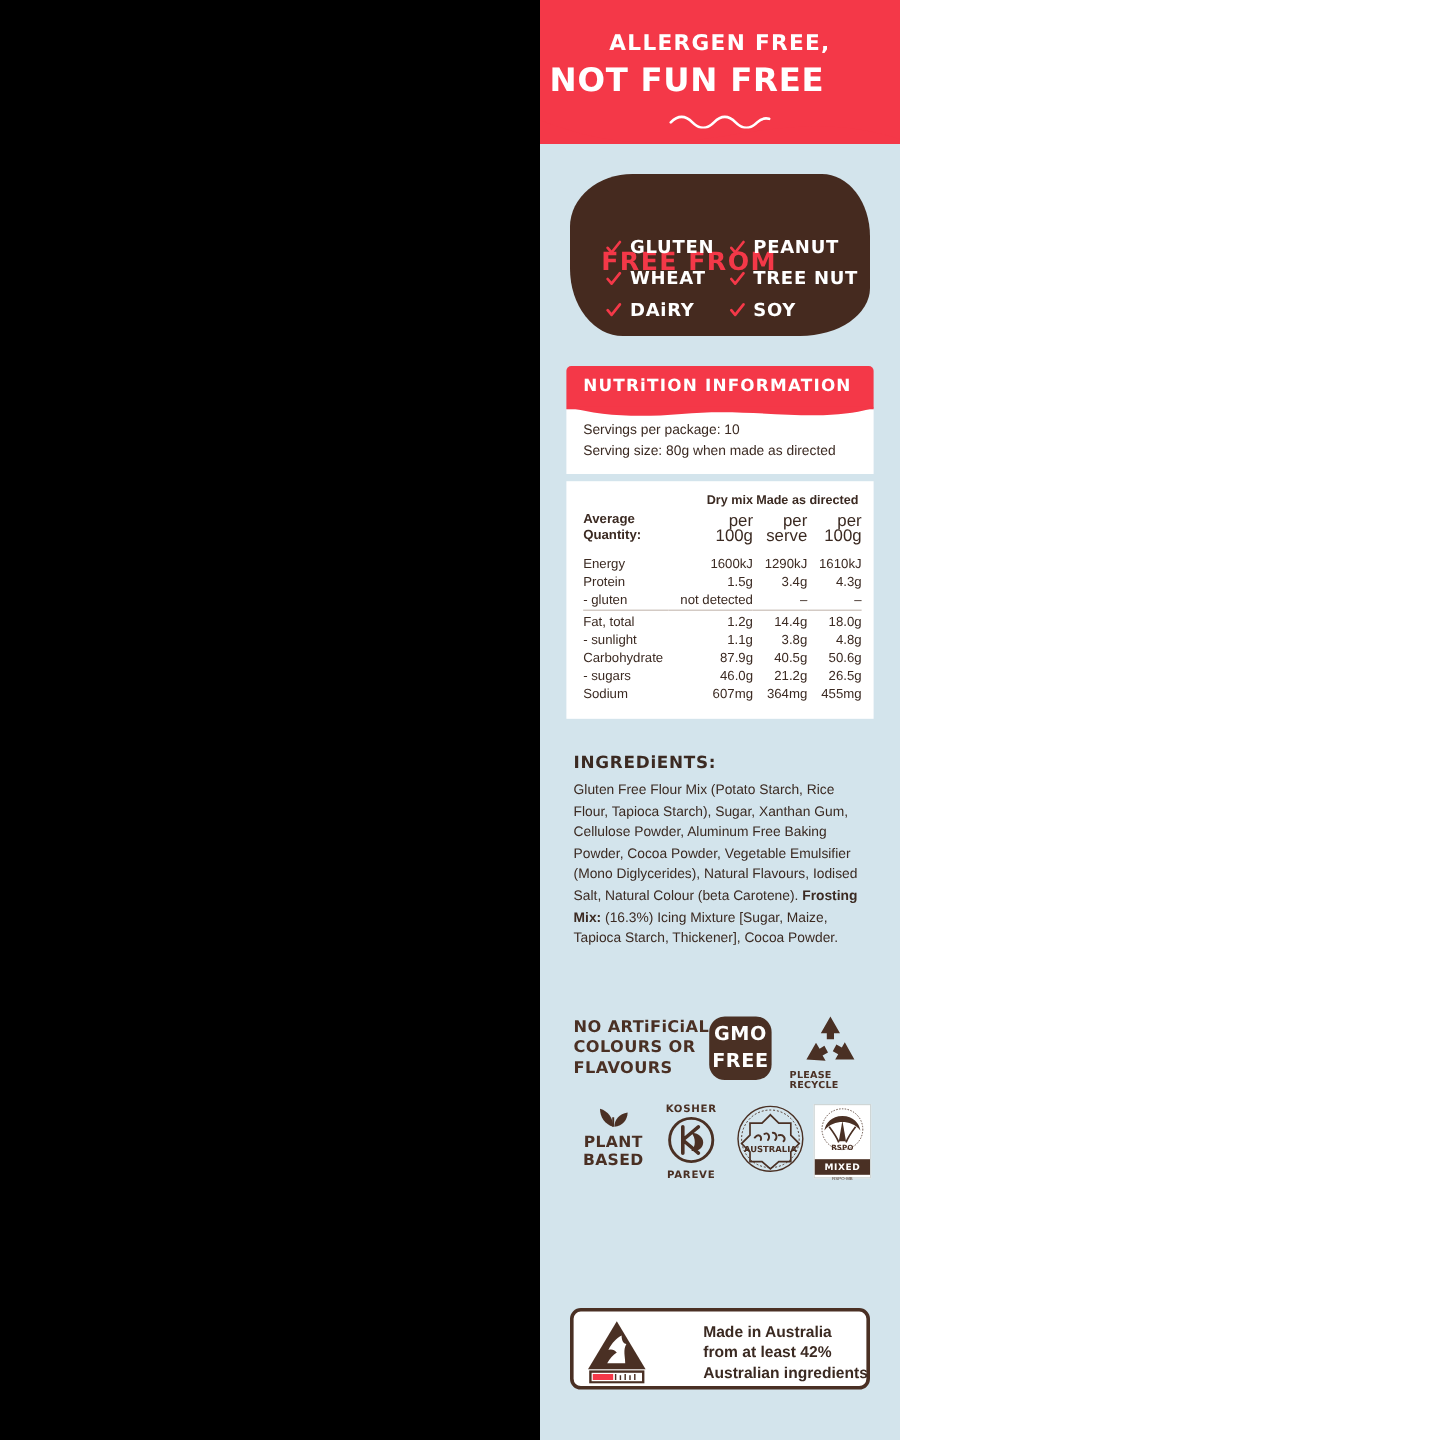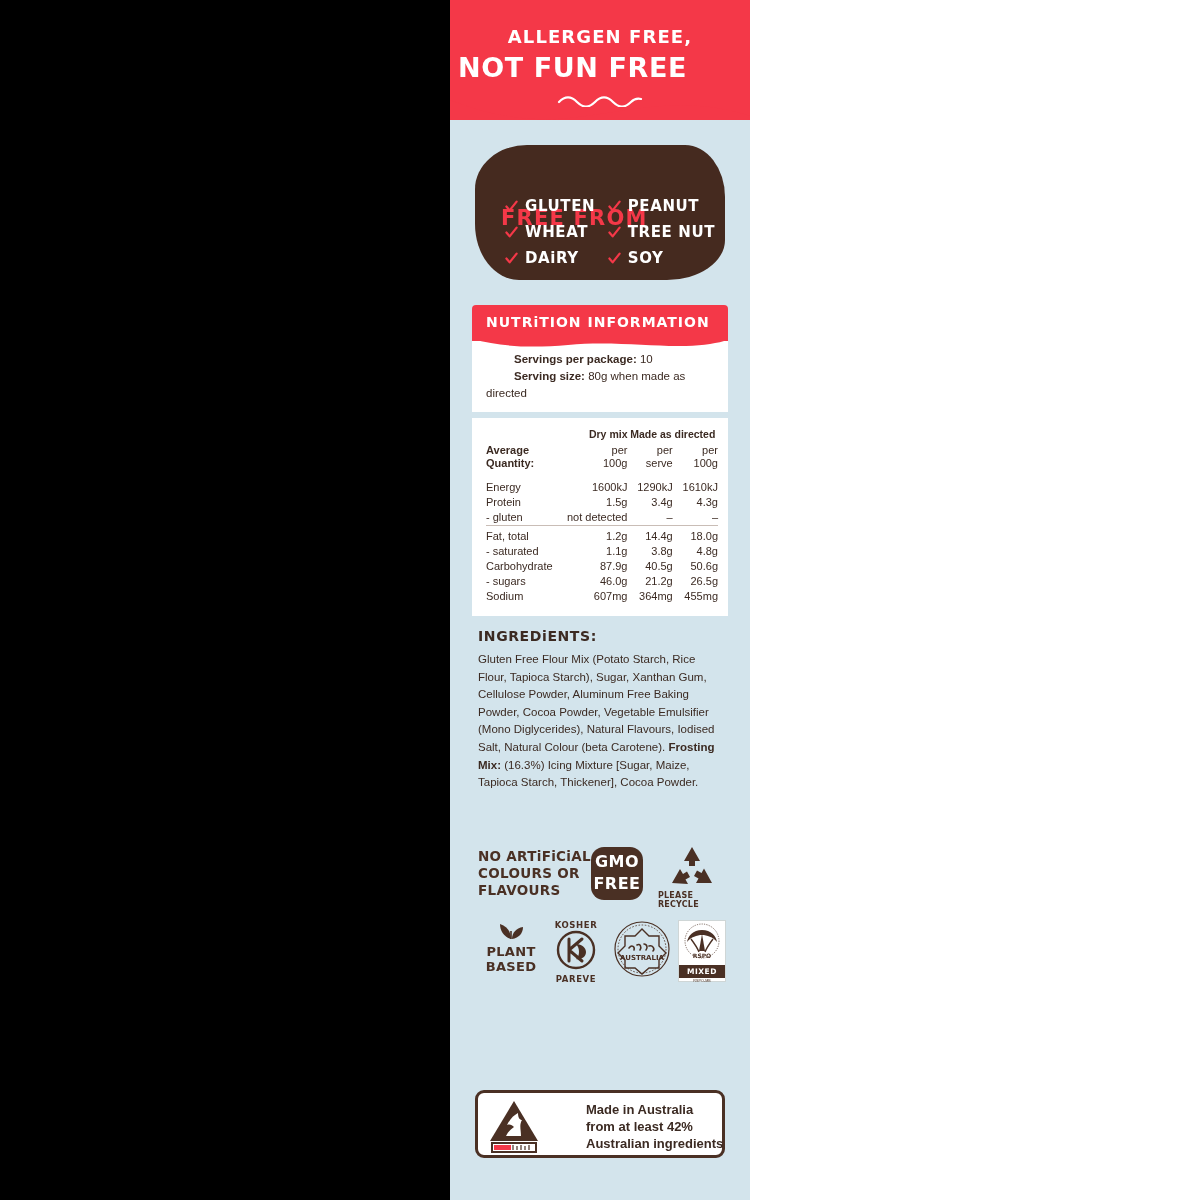--- a/index.html
+++ b/index.html
@@ -92,32 +92,32 @@
     position: absolute; left: 14px; top: 9px;
     color: #fff;
     font-family: "DejaVu Sans", sans-serif;
     font-weight: bold; font-size: 14px; letter-spacing: 1px;
   }
   .nutri-wave { position: absolute; left: 0; bottom: -7px; width: 256px; height: 9px; display:block; }
   .nutri-serv {
     background: #fff; padding: 10px 14px 10px 14px;
     font-size: 11.5px; color: #3b2a22; line-height: 17px;
   }
-  .nutri-serv b { font-weight: bold; margin-left: 28px; }
+  .nutri-serv b { font-weight: normal; }
   .nutri-gap { height: 6px; background: #d3e4ec; }
   .nutri-table { background: #fff; padding: 8px 10px 12px 14px; }
 
   table.nt { width: 100%; border-collapse: collapse; font-size: 11px; color: #3b2a22; }
   table.nt td { padding: 1.5px 0; vertical-align: bottom; }
   .nt .lbl { text-align: left; white-space: nowrap; }
   .nt .val { text-align: right; white-space: nowrap; padding-left: 6px; }
   .nt .grp { text-align: right; font-weight: bold; font-size: 10.5px; padding-bottom: 3px; }
   .nt .grp2 { text-align: center; font-weight: bold; font-size: 10.5px; padding-bottom: 3px; }
   .nt .avgq { font-weight: bold; line-height: 13px; }
-  .nt .per { text-align: right; line-height: 13px; font-size: 11px; }
+  .nt .per { text-align: right; line-height: 13px; font-size: 14px; }
   .nt-spacer td { height: 8px; }
   .nt-rule td { border-top: 1px solid #c9bdb6; height: 1px; padding: 0; }
 
   
   .ingr { position: absolute; left: 28px; top: 628px; width: 248px; }
   .ingr-title {
     color: #3b2a22;
     font-family: "DejaVu Sans", sans-serif;
     font-weight: bold; font-size: 14px; letter-spacing: 0.6px;
     margin-bottom: 7px;
@@ -326,21 +326,21 @@
               <tr class="nt-rule">
                 <td colspan="4"></td>
               </tr>
               <tr>
                 <td class="lbl">Fat, total</td>
                 <td class="val">1.2g</td>
                 <td class="val">14.4g</td>
                 <td class="val">18.0g</td>
               </tr>
               <tr>
-                <td class="lbl">- saturated</td>
+                <td class="lbl">- sunlight</td>
                 <td class="val">1.1g</td>
                 <td class="val">3.8g</td>
                 <td class="val">4.8g</td>
               </tr>
               <tr>
                 <td class="lbl">Carbohydrate</td>
                 <td class="val">87.9g</td>
                 <td class="val">40.5g</td>
                 <td class="val">50.6g</td>
               </tr>

